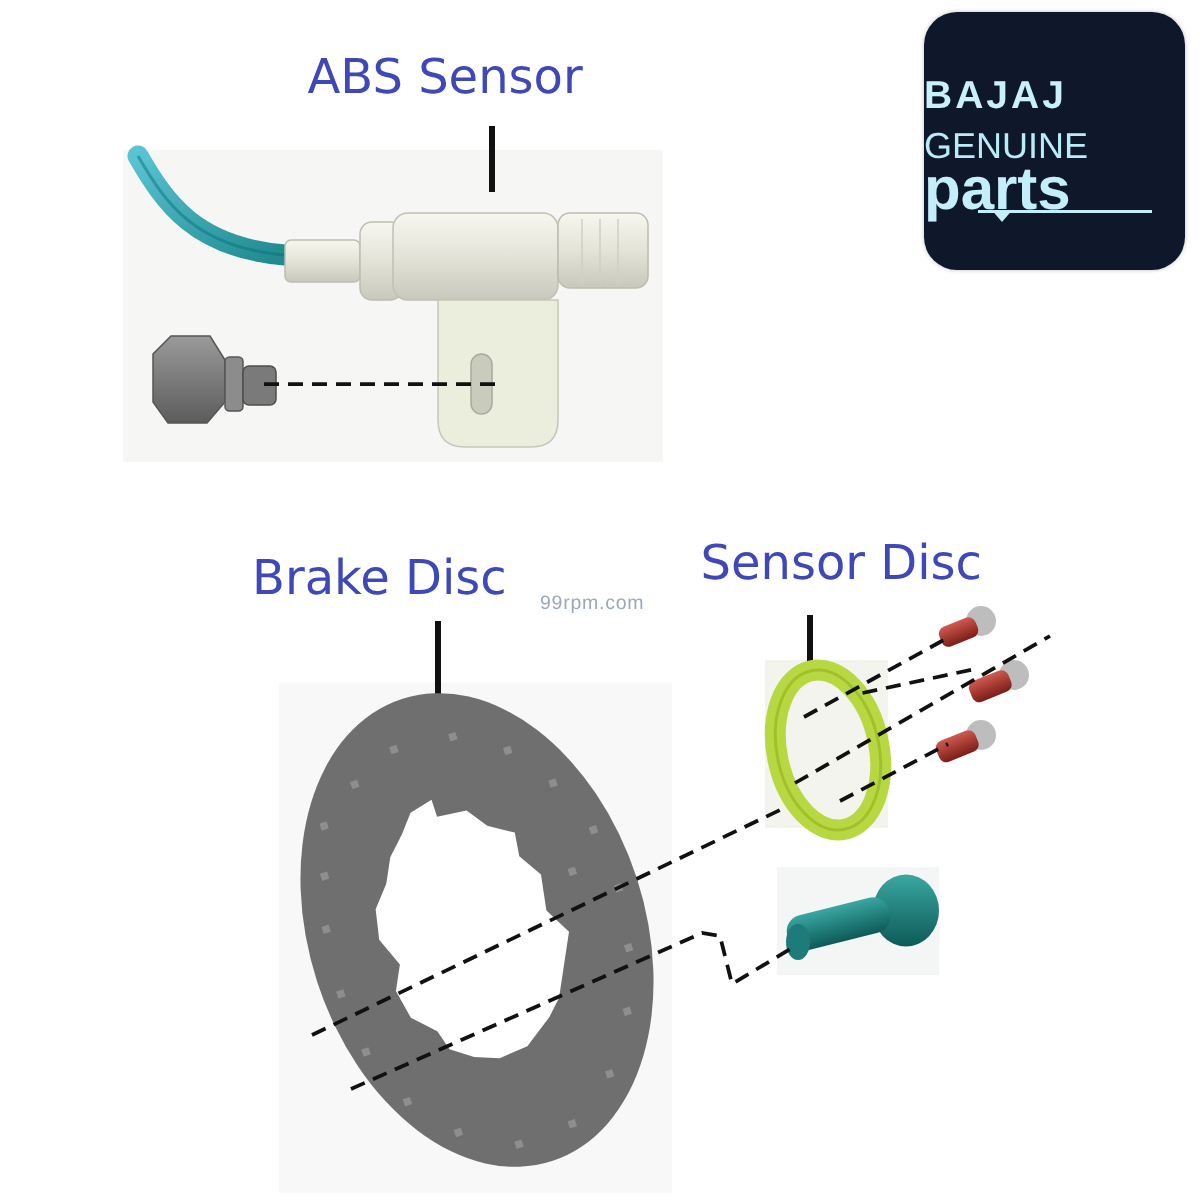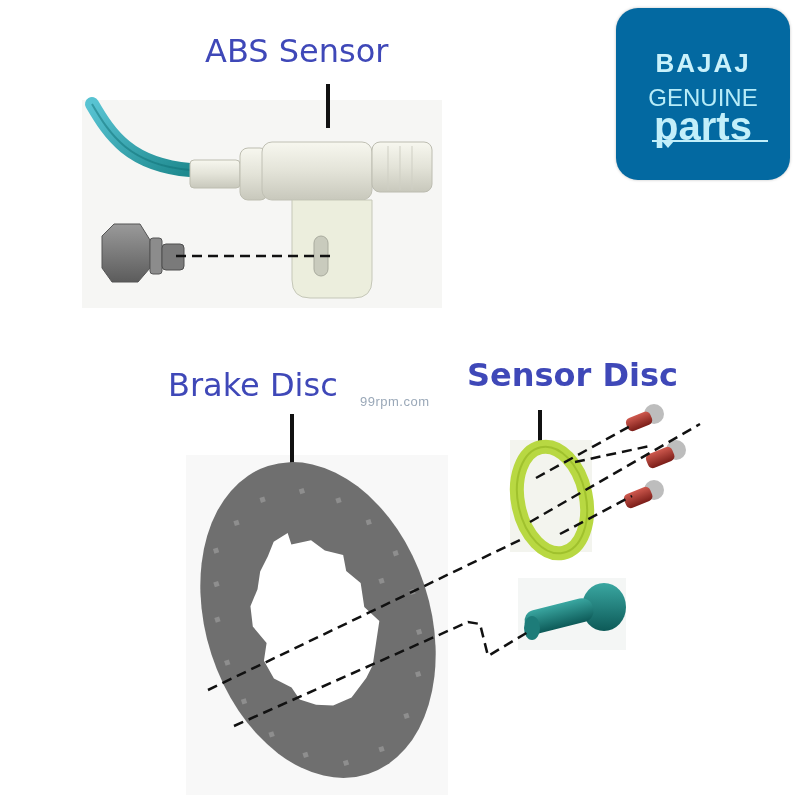--- a/index.html
+++ b/index.html
@@ -4,42 +4,42 @@
 <style>
   html, body { margin: 0; padding: 0; background: #ffffff; }
   body { width: 800px; height: 800px; position: relative; overflow: hidden; font-family: "Liberation Sans", "DejaVu Sans", sans-serif; }
   .label {
     position: absolute; color: #3f48b8; font-family: "DejaVu Sans", "Liberation Sans", sans-serif;
     font-size: 32px; font-weight: normal; letter-spacing: 0; white-space: nowrap;
   }
   .panel { position: absolute; background: #f6f6f4; }
   .logo {
     position: absolute; left: 616px; top: 8px; width: 174px; height: 172px;
-    background: #0369a1; border-radius: 22px; box-shadow: 0 0 3px rgba(0,0,0,0.25);
-    color: #bfeffa; text-align: center;
+    background: #0f172a; border-radius: 22px; box-shadow: 0 0 3px rgba(0,0,0,0.25);
+    color: #bfeffa; 
   }
   .logo .bajaj { position: absolute; top: 40px; left: 0; right: 0; font-size: 26px; font-weight: bold; letter-spacing: 2px; color: #c9f1fb; }
   .logo .genuine { position: absolute; top: 76px; left: 0; right: 0; font-size: 24px; color: #b7ecf8; }
   .logo .parts { position: absolute; top: 96px; left: 0; right: 0; font-size: 40px; font-weight: bold; color: #c2effa; }
   .logo .underline { position: absolute; left: 36px; top: 132px; width: 116px; height: 2px; background: #c2effa; }
   .logo .tick { position: absolute; left: 46px; top: 133px; width: 0; height: 0; border-left: 6px solid transparent; border-right: 6px solid transparent; border-top: 7px solid #c2effa; }
   .watermark { position: absolute; left: 360px; top: 394px; font-size: 13px; color: #9aa8b8; letter-spacing: 0.5px; }
   svg { position: absolute; left: 0; top: 0; }
 </style>
 </head>
 <body>
 
 <div class="panel" style="left:82px; top:100px; width:360px; height:208px;"></div>
 <div class="panel" style="left:186px; top:455px; width:262px; height:340px; background:#f8f8f8;"></div>
 <div class="panel" style="left:510px; top:440px; width:82px; height:112px; background:#f3f4ee;"></div>
 <div class="panel" style="left:518px; top:578px; width:108px; height:72px; background:#f4f6f5;"></div>
 
 <div class="label" style="left:205px; top:32px;">ABS Sensor</div>
 <div class="label" style="left:168px; top:366px;">Brake Disc</div>
-<div class="label" style="left:467px; top:356px;font-weight:bold;">Sensor Disc</div>
+<div class="label" style="left:467px; top:356px;">Sensor Disc</div>
 <div class="watermark">99rpm.com</div>
 
 <div class="logo">
   <div class="bajaj">BAJAJ</div>
   <div class="genuine">GENUINE</div>
   <div class="parts">parts</div>
   <div class="underline"></div>
   <div class="tick"></div>
 </div>
 

